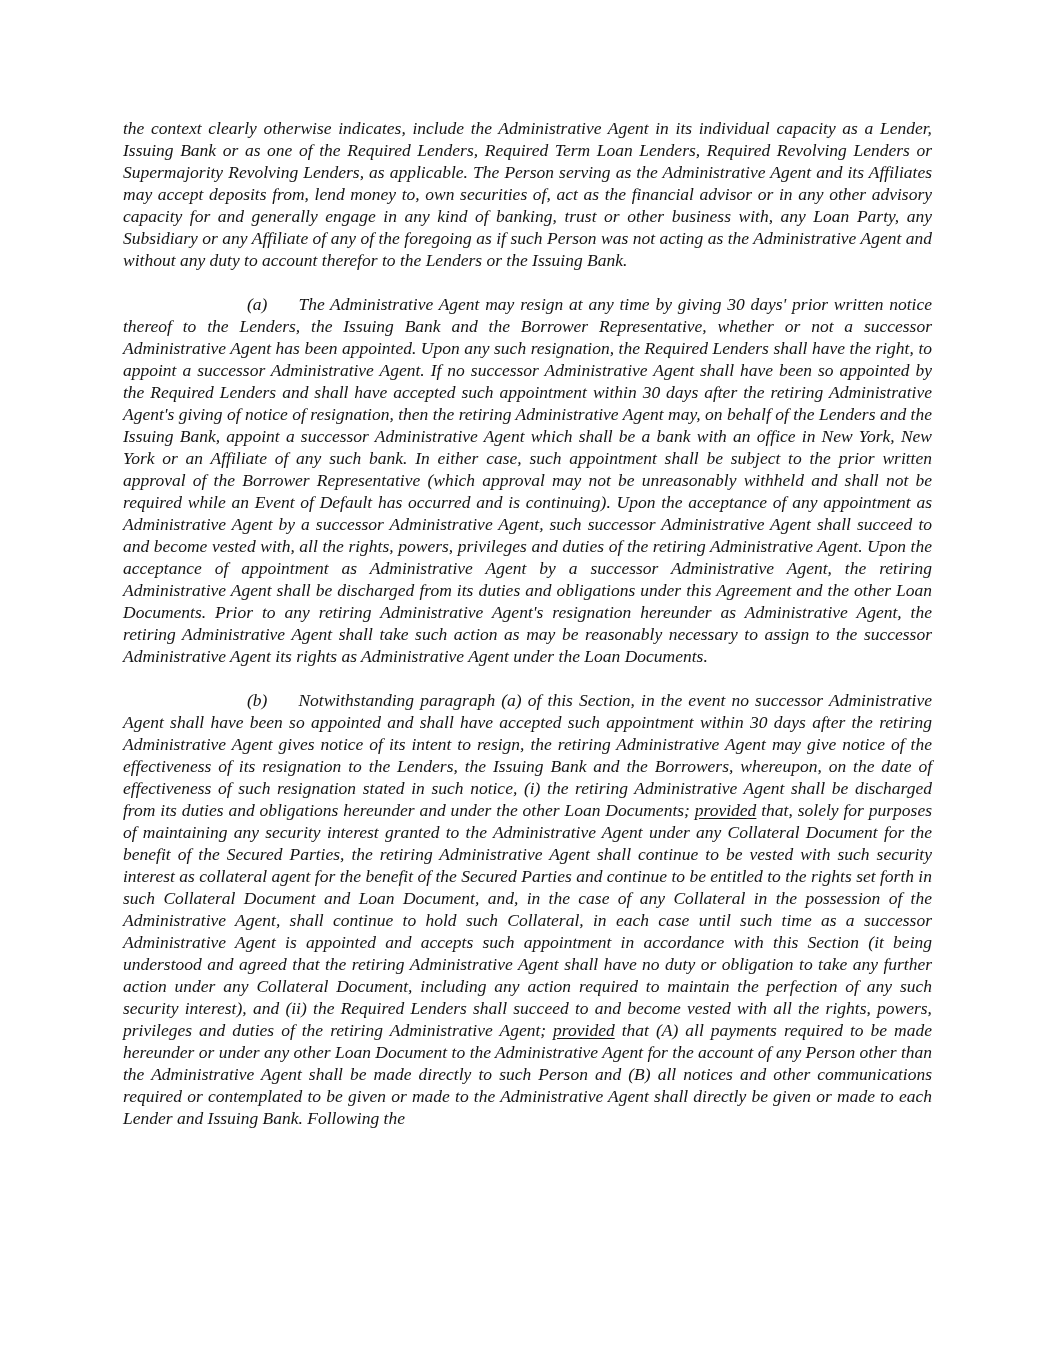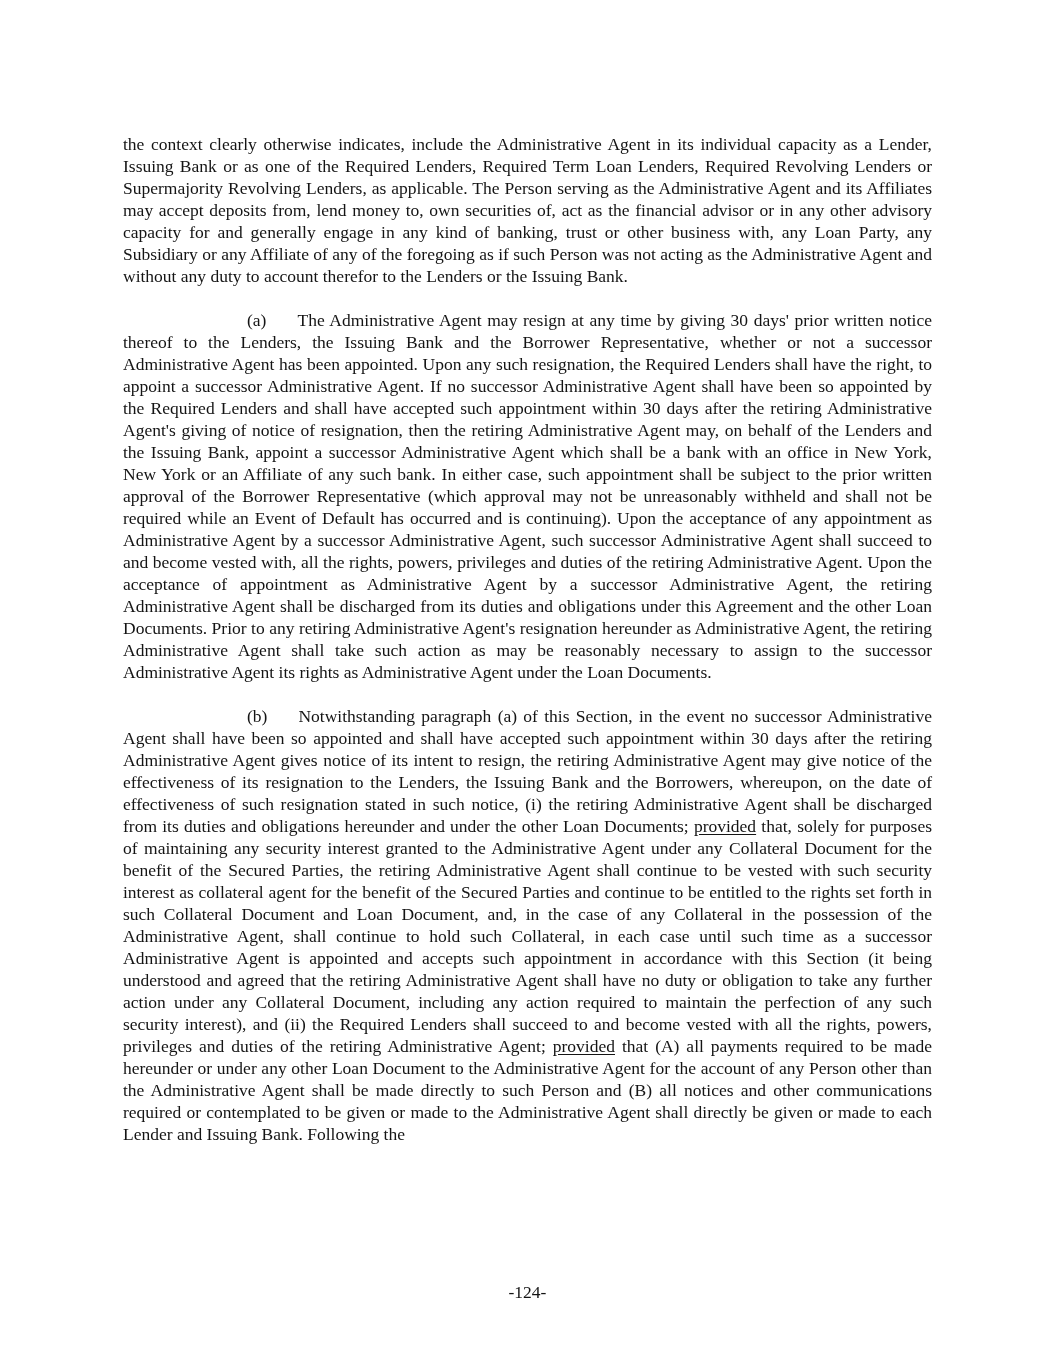--- a/index.html
+++ b/index.html
@@ -14,22 +14,23 @@
     box-sizing: border-box;
     padding: 117px 123px 0 123px;
     background: #ffffff;
     color: #141414;
     font-family: "Liberation Serif", "DejaVu Serif", serif;
     font-size: 17.5px;
     line-height: 22px;
     overflow: hidden;
   }
   .para {
-    margin: 16px 0 22px 0;
+    margin: 0 0 22px 0;
     text-align: justify;
+    font-style: italic;
   }
   .tab-section { display: inline-block; width: 59px; }
   .tab-mid { display: inline-block; width: 53px; }
   .tab-para { display: inline-block; width: 124px; }
   .tab-after-label { display: inline-block; width: 31px; }
   .underline { text-decoration: underline; text-underline-offset: 2px; }
   .page-number {
     position: absolute;
     left: 0;
     top: 1281px;
@@ -43,15 +44,14 @@
 
 <div class="page">
 
   <p class="para">the context clearly otherwise indicates, include the Administrative Agent in its individual capacity as a Lender, Issuing Bank or as one of the Required Lenders, Required Term Loan Lenders, Required Revolving Lenders or Supermajority Revolving Lenders, as applicable. The Person serving as the Administrative Agent and its Affiliates may accept deposits from, lend money to, own securities of, act as the financial advisor or in any other advisory capacity for and generally engage in any kind of banking, trust or other business with, any Loan Party, any Subsidiary or any Affiliate of any of the foregoing as if such Person was not acting as the Administrative Agent and without any duty to account therefor to the Lenders or the Issuing Bank.</p>
 
 
   <p class="para"><span class="tab-para"></span><span>(a)</span><span class="tab-after-label"></span><span>The Administrative Agent may resign at any time by giving 30 days' prior written notice thereof to the Lenders, the Issuing Bank and the Borrower Representative, whether or not a successor Administrative Agent has been appointed.  Upon any such resignation, the Required Lenders shall have the right, to appoint a successor Administrative Agent.  If no successor Administrative Agent shall have been so appointed by the Required Lenders and shall have accepted such appointment within 30 days after the retiring Administrative Agent's giving of notice of resignation, then the retiring Administrative Agent may, on behalf of the Lenders and the Issuing Bank, appoint a successor Administrative Agent which shall be a bank with an office in New York, New York or an Affiliate of any such bank.  In either case, such appointment shall be subject to the prior written approval of the Borrower Representative (which approval may not be unreasonably withheld and shall not be required while an Event of Default has occurred and is continuing). Upon the acceptance of any appointment as Administrative Agent by a successor Administrative Agent, such successor Administrative Agent shall succeed to and become vested with, all the rights, powers, privileges and duties of the retiring Administrative Agent.  Upon the acceptance of appointment as Administrative Agent by a successor Administrative Agent, the retiring Administrative Agent shall be discharged from its duties and obligations under this Agreement and the other Loan Documents.  Prior to any retiring Administrative Agent's resignation hereunder as Administrative Agent, the retiring Administrative Agent shall take such action as may be reasonably necessary to assign to the successor Administrative Agent its rights as Administrative Agent under the Loan Documents.</span></p>
 
   <p class="para"><span class="tab-para"></span><span>(b)</span><span class="tab-after-label"></span><span>Notwithstanding paragraph (a) of this Section, in the event no successor Administrative Agent shall have been so appointed and shall have accepted such appointment within 30 days after the retiring Administrative Agent gives notice of its intent to resign, the retiring Administrative Agent may give notice of the effectiveness of its resignation to the Lenders, the Issuing Bank and the Borrowers, whereupon, on the date of effectiveness of such resignation stated in such notice, (i) the retiring Administrative Agent shall be discharged from its duties and obligations hereunder and under the other Loan Documents; </span><span class="underline">provided</span><span> that, solely for purposes of maintaining any security interest granted to the Administrative Agent under any Collateral Document for the benefit of the Secured Parties, the retiring Administrative Agent shall continue to be vested with such security interest as collateral agent for the benefit of the Secured Parties and continue to be entitled to the rights set forth in such Collateral Document and Loan Document, and, in the case of any Collateral in the possession of the Administrative Agent, shall continue to hold such Collateral, in each case until such time as a successor Administrative Agent is appointed and accepts such appointment in accordance with this Section (it being understood and agreed that the retiring Administrative Agent shall have no duty or obligation to take any further action under any Collateral Document, including any action required to maintain the perfection of any such security interest), and (ii) the Required Lenders shall succeed to and become vested with all the rights, powers, privileges and duties of the retiring Administrative Agent; </span><span class="underline">provided</span><span> that (A) all payments required to be made hereunder or under any other Loan Document to the Administrative Agent for the account of any Person other than the Administrative Agent shall be made directly to such Person and (B) all notices and other communications required or contemplated to be given or made to the Administrative Agent shall directly be given or made to each Lender and Issuing Bank.  Following the</span></p>
 
-  <div class="page-number">-124-</div>
 
 </div>
 
 </body></html>

